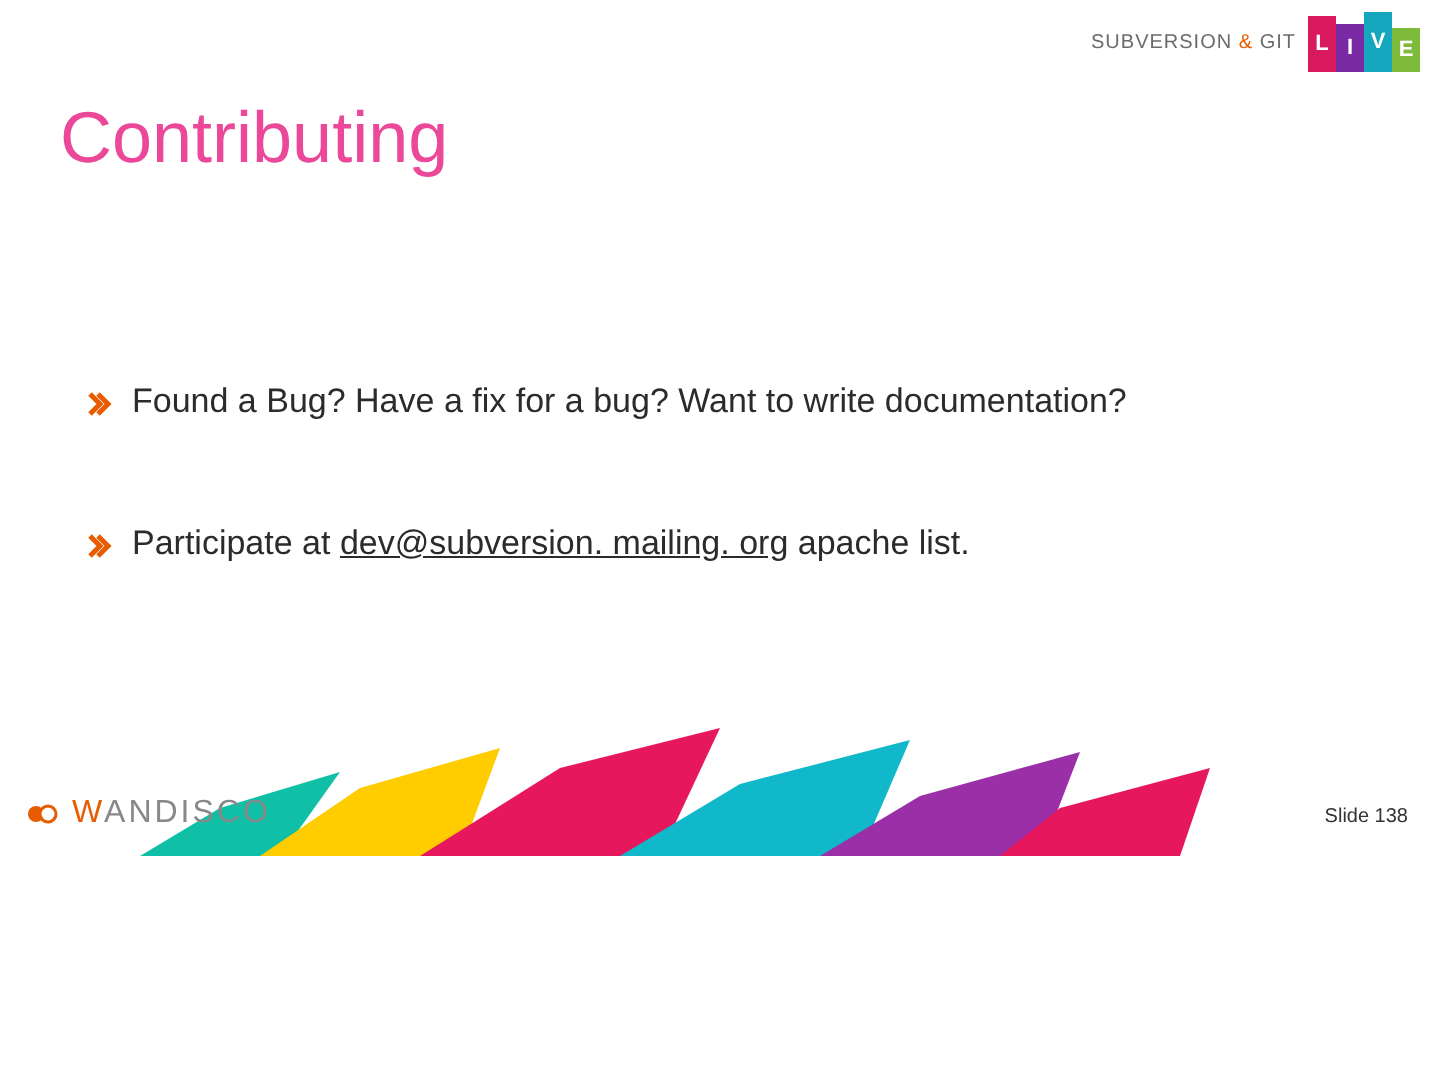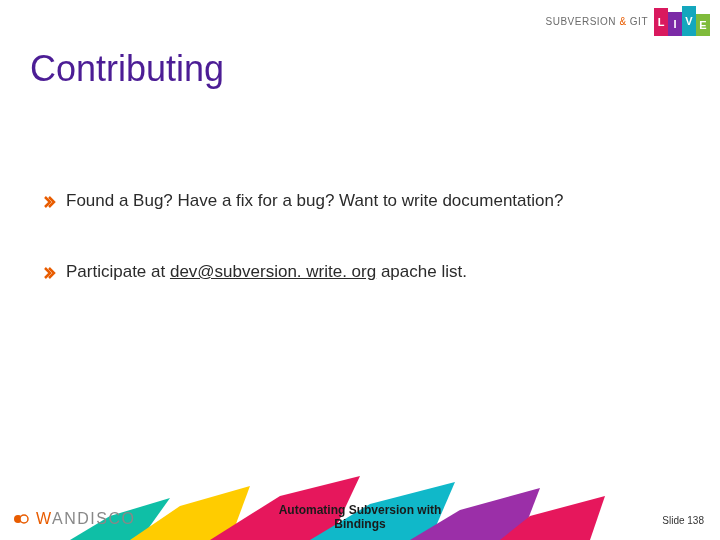--- a/index.html
+++ b/index.html
@@ -1,31 +1,31 @@
 <!DOCTYPE html>
 <html><head>
 <meta charset="utf-8">
 <style>
   * { margin: 0; padding: 0; box-sizing: border-box; }
   html, body { width: 720px; height: 540px; font-family: Arial, Helvetica, sans-serif; background: #fff; overflow: hidden; }
-  .slide { position: relative; width: 720px; height: 540px; background: #fff; }
+  .slide { position: relative; width: 720px; height: 428px; background: #fff; }
 
   
   .header-logo { position: absolute; top: 6px; right: 10px; display: flex; align-items: center; gap: 6px; }
   .header-logo .brand-text { font-size: 10px; color: #6b6b6b; letter-spacing: 0.5px; }
   .header-logo .amp { color: #e85c00; }
   .live-box { display:flex; align-items:flex-end; gap:0; }
   .live-col { width:14px; height:28px; display:flex; align-items:center; justify-content:center; font-size:11px; font-weight:bold; color:#fff; }
   .live-col:nth-child(1){ background:#d9195e; height:28px; }
   .live-col:nth-child(2){ background:#7b2aa6; height:24px; }
   .live-col:nth-child(3){ background:#14a7bd; height:30px; }
   .live-col:nth-child(4){ background:#7fbb3b; height:22px; }
 
   
-  .title { position:absolute; top:48px; left:30px; font-size:36px; color:#4c1d95; font-weight:400; }
+  .title { position:absolute; top:48px; left:30px; font-size:36px; color:#ec4899; font-weight:400; }
 
   
   .body { position:absolute; top:190px; left:44px; right:40px; }
   .bullet { display:flex; align-items:flex-start; margin-bottom:48px; }
   .chev { flex:0 0 auto; margin-top:6px; margin-right:10px; }
   .chev svg { display:block; }
   .bullet-text { font-size:17px; color:#2b2b2b; line-height:1.35; }
   .link { text-decoration: underline; color:#2b2b2b; }
 
   
@@ -77,41 +77,37 @@
     </div>
 
     <div class="bullet">
       <span class="chev">
         <svg width="12" height="12" viewBox="0 0 12 12">
             <path d="M1 1 L6 6 L1 11" stroke="#e85c00" stroke-width="2.5" fill="none"></path>
             <path d="M5 1 L10 6 L5 11" stroke="#e85c00" stroke-width="2.5" fill="none"></path>
           </svg>
       </span>
       <span class="bullet-text">
-        <span>Participate at </span><a class="link">dev@subversion. write. org</a><span> apache list.</span>
+        <span>Participate at </span><a class="link">dev@subversion. mailing. org</a><span> apache list.</span>
       </span>
     </div>
 
   </div>
 
   <div class="footer-shapes">
     <svg width="720" height="64" viewBox="0 0 720 64">
       <polygon points="70,64 140,64 170,22 110,40" fill="#0fbfa6"></polygon>
       <polygon points="130,64 230,64 250,10 180,30" fill="#ffcc00"></polygon>
       <polygon points="210,64 330,64 360,0 280,20" fill="#e6175c"></polygon>
       <polygon points="310,64 430,64 455,6 370,28" fill="#10b8c9"></polygon>
       <polygon points="410,64 520,64 540,12 460,34" fill="#9b2fa8"></polygon>
       <polygon points="500,64 590,64 605,20 530,40" fill="#e6175c"></polygon>
     </svg>
   </div>
 
-  <div class="footer-title">
-    <span>Automating Subversion with</span><br>
-    <span>Bindings</span>
-  </div>
 
   <div class="slide-num">Slide 138</div>
 
   <div class="wd-logo">
     <span class="wd-mark">
       <svg width="18" height="14" viewBox="0 0 18 14">
         <circle cx="4" cy="7" r="4" fill="#e85c00"></circle>
         <circle cx="10" cy="7" r="4" fill="#fff" stroke="#e85c00" stroke-width="1.5"></circle>
       </svg>
     </span>

